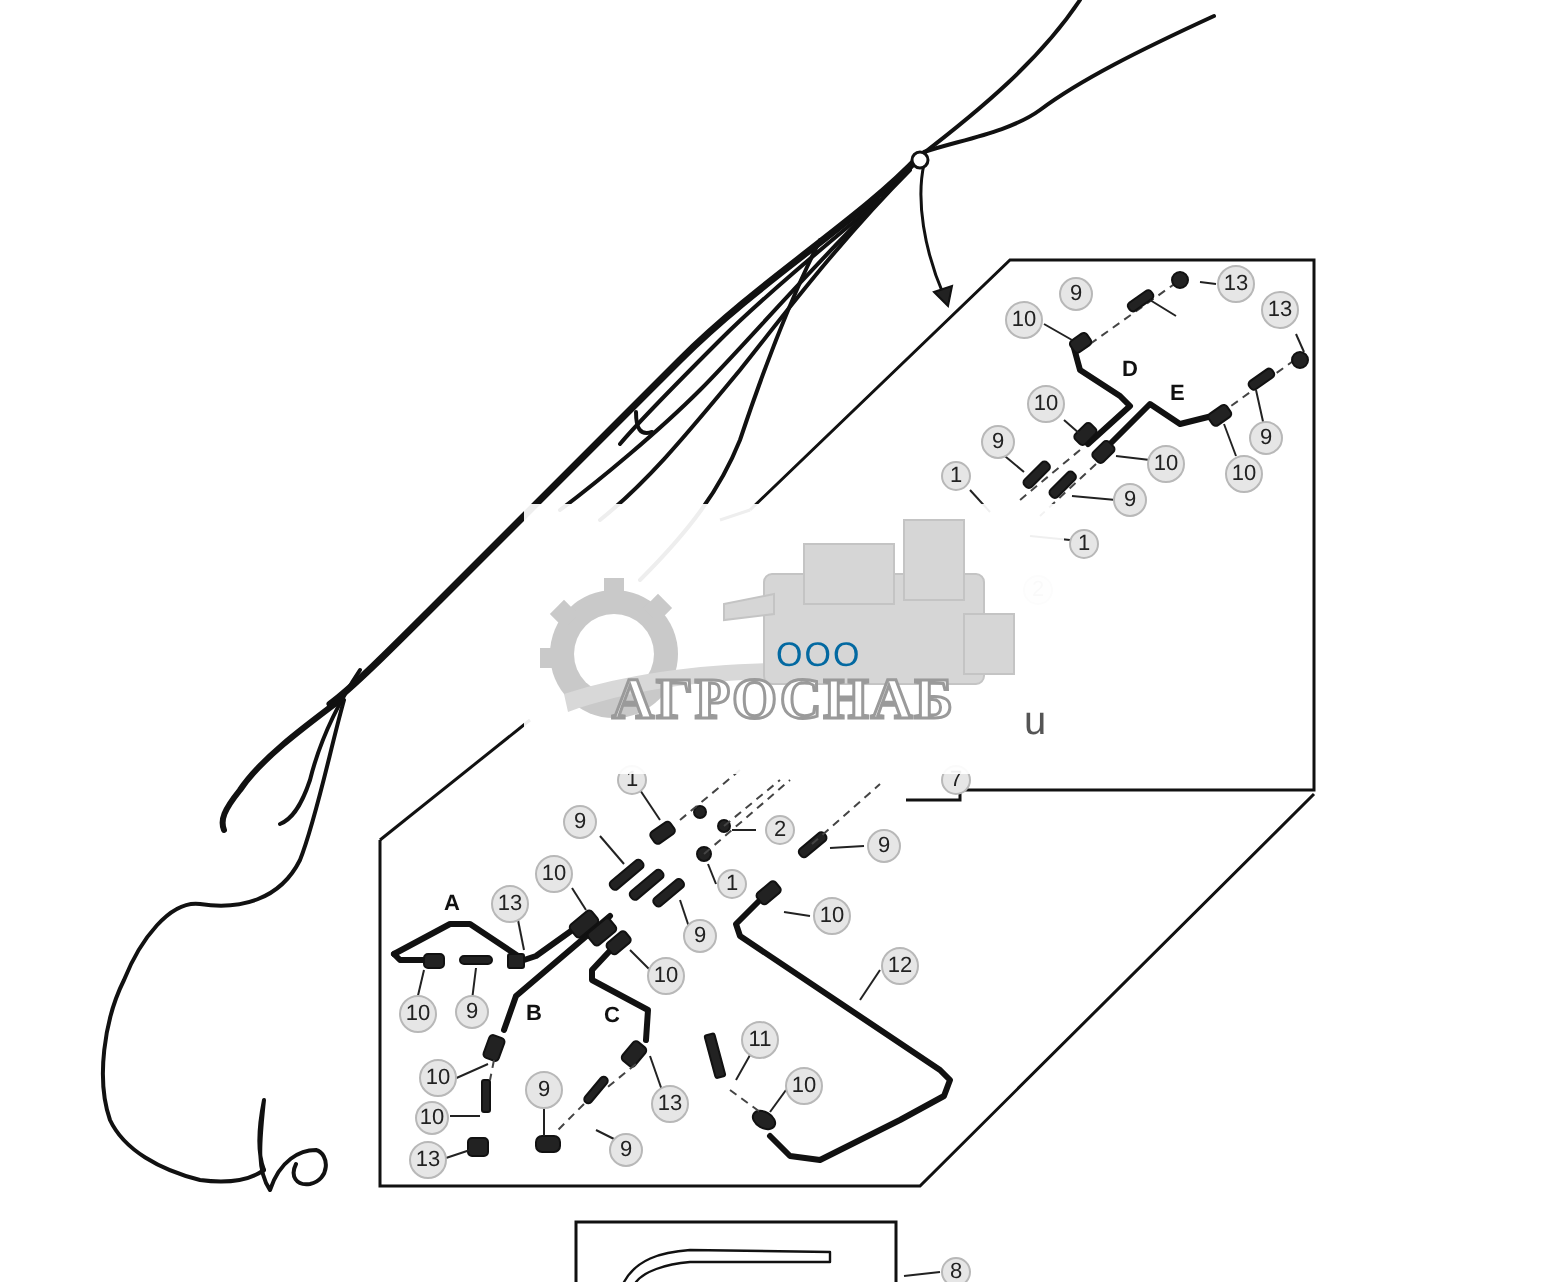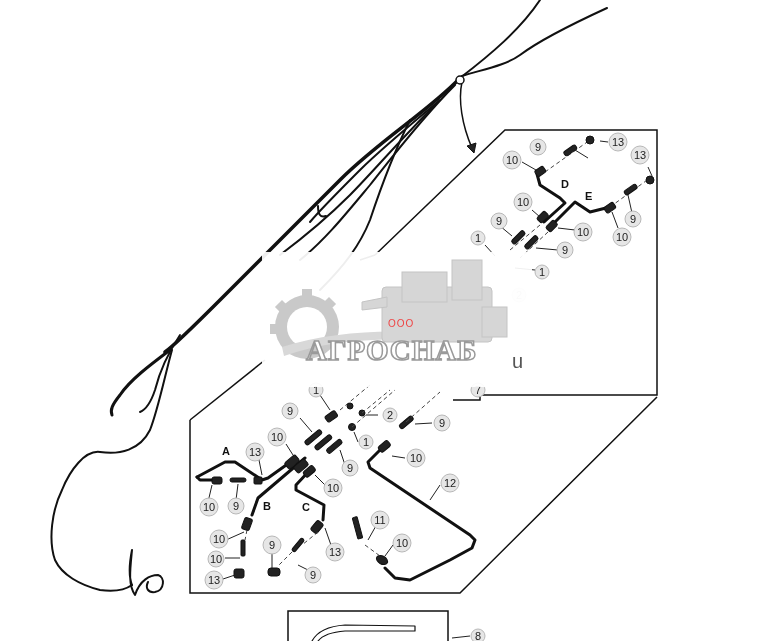--- a/index.html
+++ b/index.html
@@ -11,21 +11,21 @@
   .callout.faded text{fill:#aaa;}
   .letter{font-family:"Liberation Sans",sans-serif;font-size:11px;font-weight:bold;fill:#111;}
   .hose{fill:none;stroke:#111;stroke-width:3;stroke-linejoin:round;stroke-linecap:round;}
   .wire{fill:none;stroke:#111;stroke-width:2;stroke-linecap:round;stroke-linejoin:round;}
   .leader{stroke:#222;stroke-width:1;fill:none;}
   .dash{stroke:#444;stroke-width:1;stroke-dasharray:4 3;fill:none;}
   .frame{fill:none;stroke:#111;stroke-width:1.5;}
   .fitting{fill:#222;stroke:#111;stroke-width:1;}
   #watermark{position:absolute;left:262px;top:252px;width:270px;height:135px;background:rgba(255,255,255,0.93);}
   #watermark .wm-brand{position:absolute;left:44px;top:82px;font-family:"Liberation Serif",serif;font-size:29px;letter-spacing:1px;color:#fff;-webkit-text-stroke:1.5px #9a9a9a;font-weight:bold;}
-  #watermark .wm-ooo{position:absolute;left:126px;top:66px;font-family:"Liberation Sans",sans-serif;font-size:10px;color:#ef4444;letter-spacing:1px;}
+  #watermark .wm-ooo{position:absolute;left:126px;top:66px;font-family:"Liberation Sans",sans-serif;font-size:17px;color:#0369a1;letter-spacing:1px;}
   #watermark .wm-suffix{position:absolute;left:250px;top:98px;font-family:"Liberation Sans",sans-serif;font-size:20px;color:#555;}
 </style>
 </head>
 <body>
 
 <svg id="diagram" viewBox="0 0 781 641" xmlns="http://www.w3.org/2000/svg">
 
   <g>
     <path class="wire" d="M540,0 C520,30 490,55 460,78"></path>
     <path class="wire" d="M607,8 C570,25 540,40 520,55 C505,66 480,70 462,76"></path>

